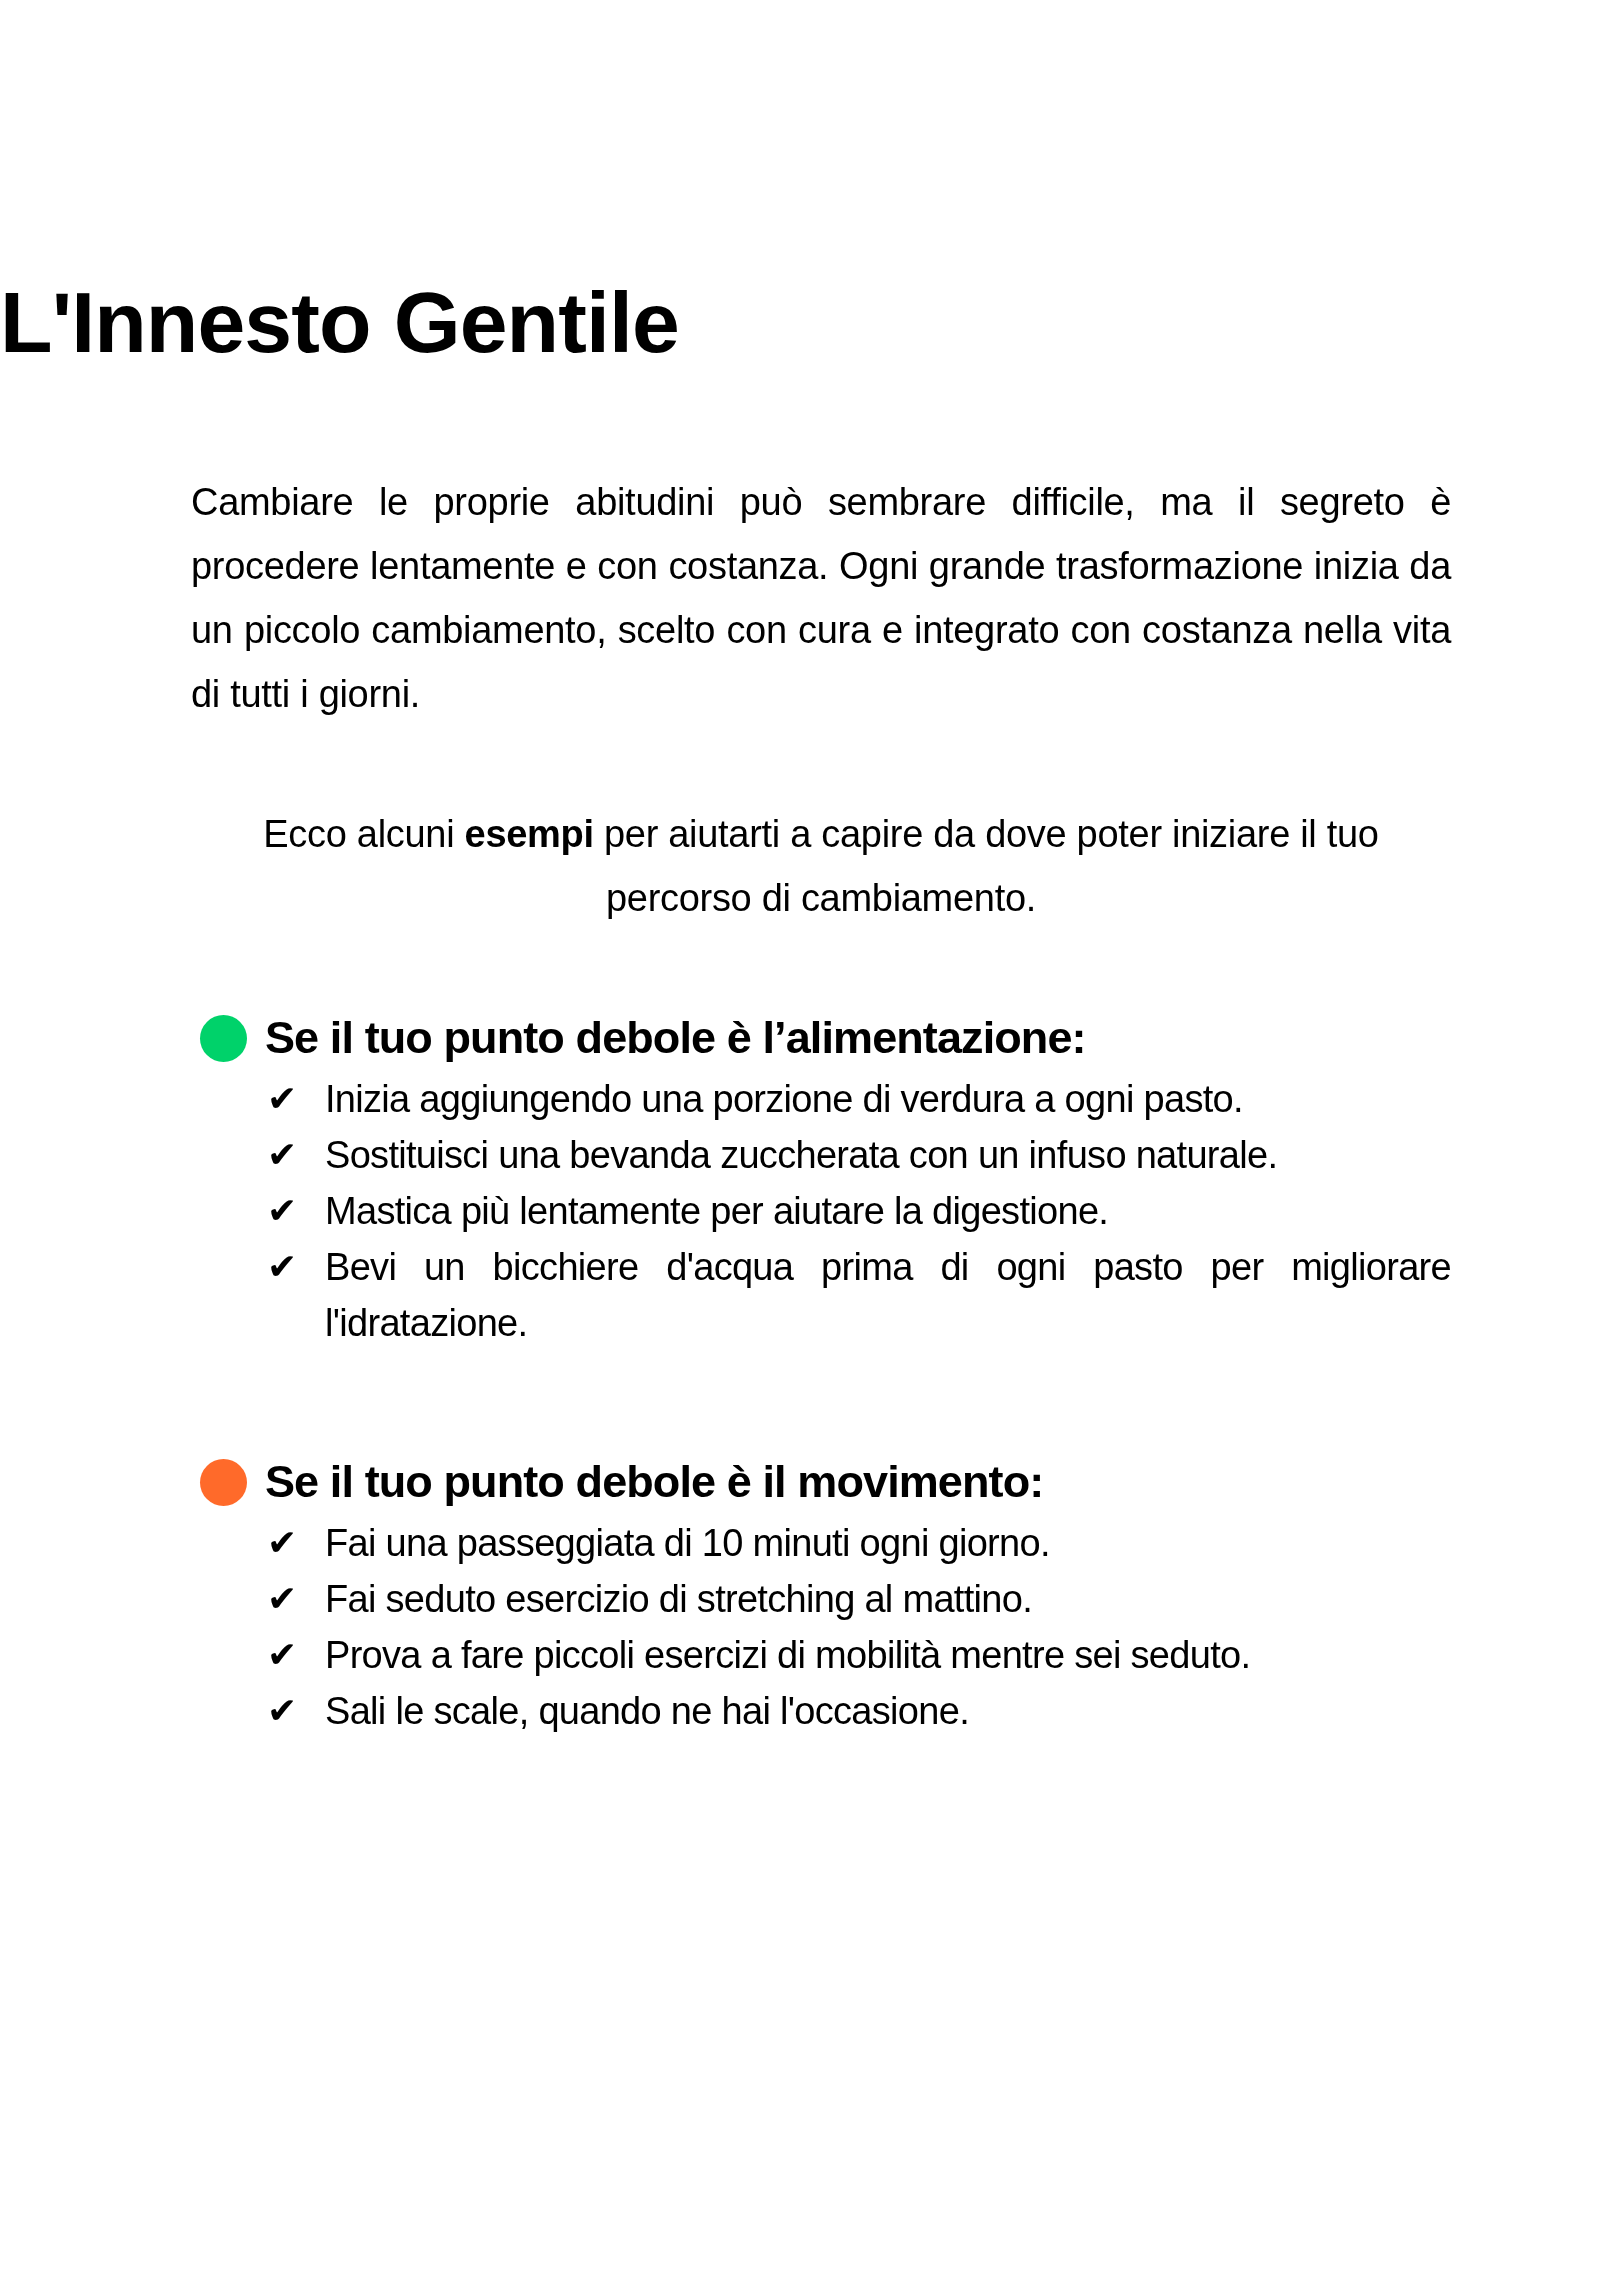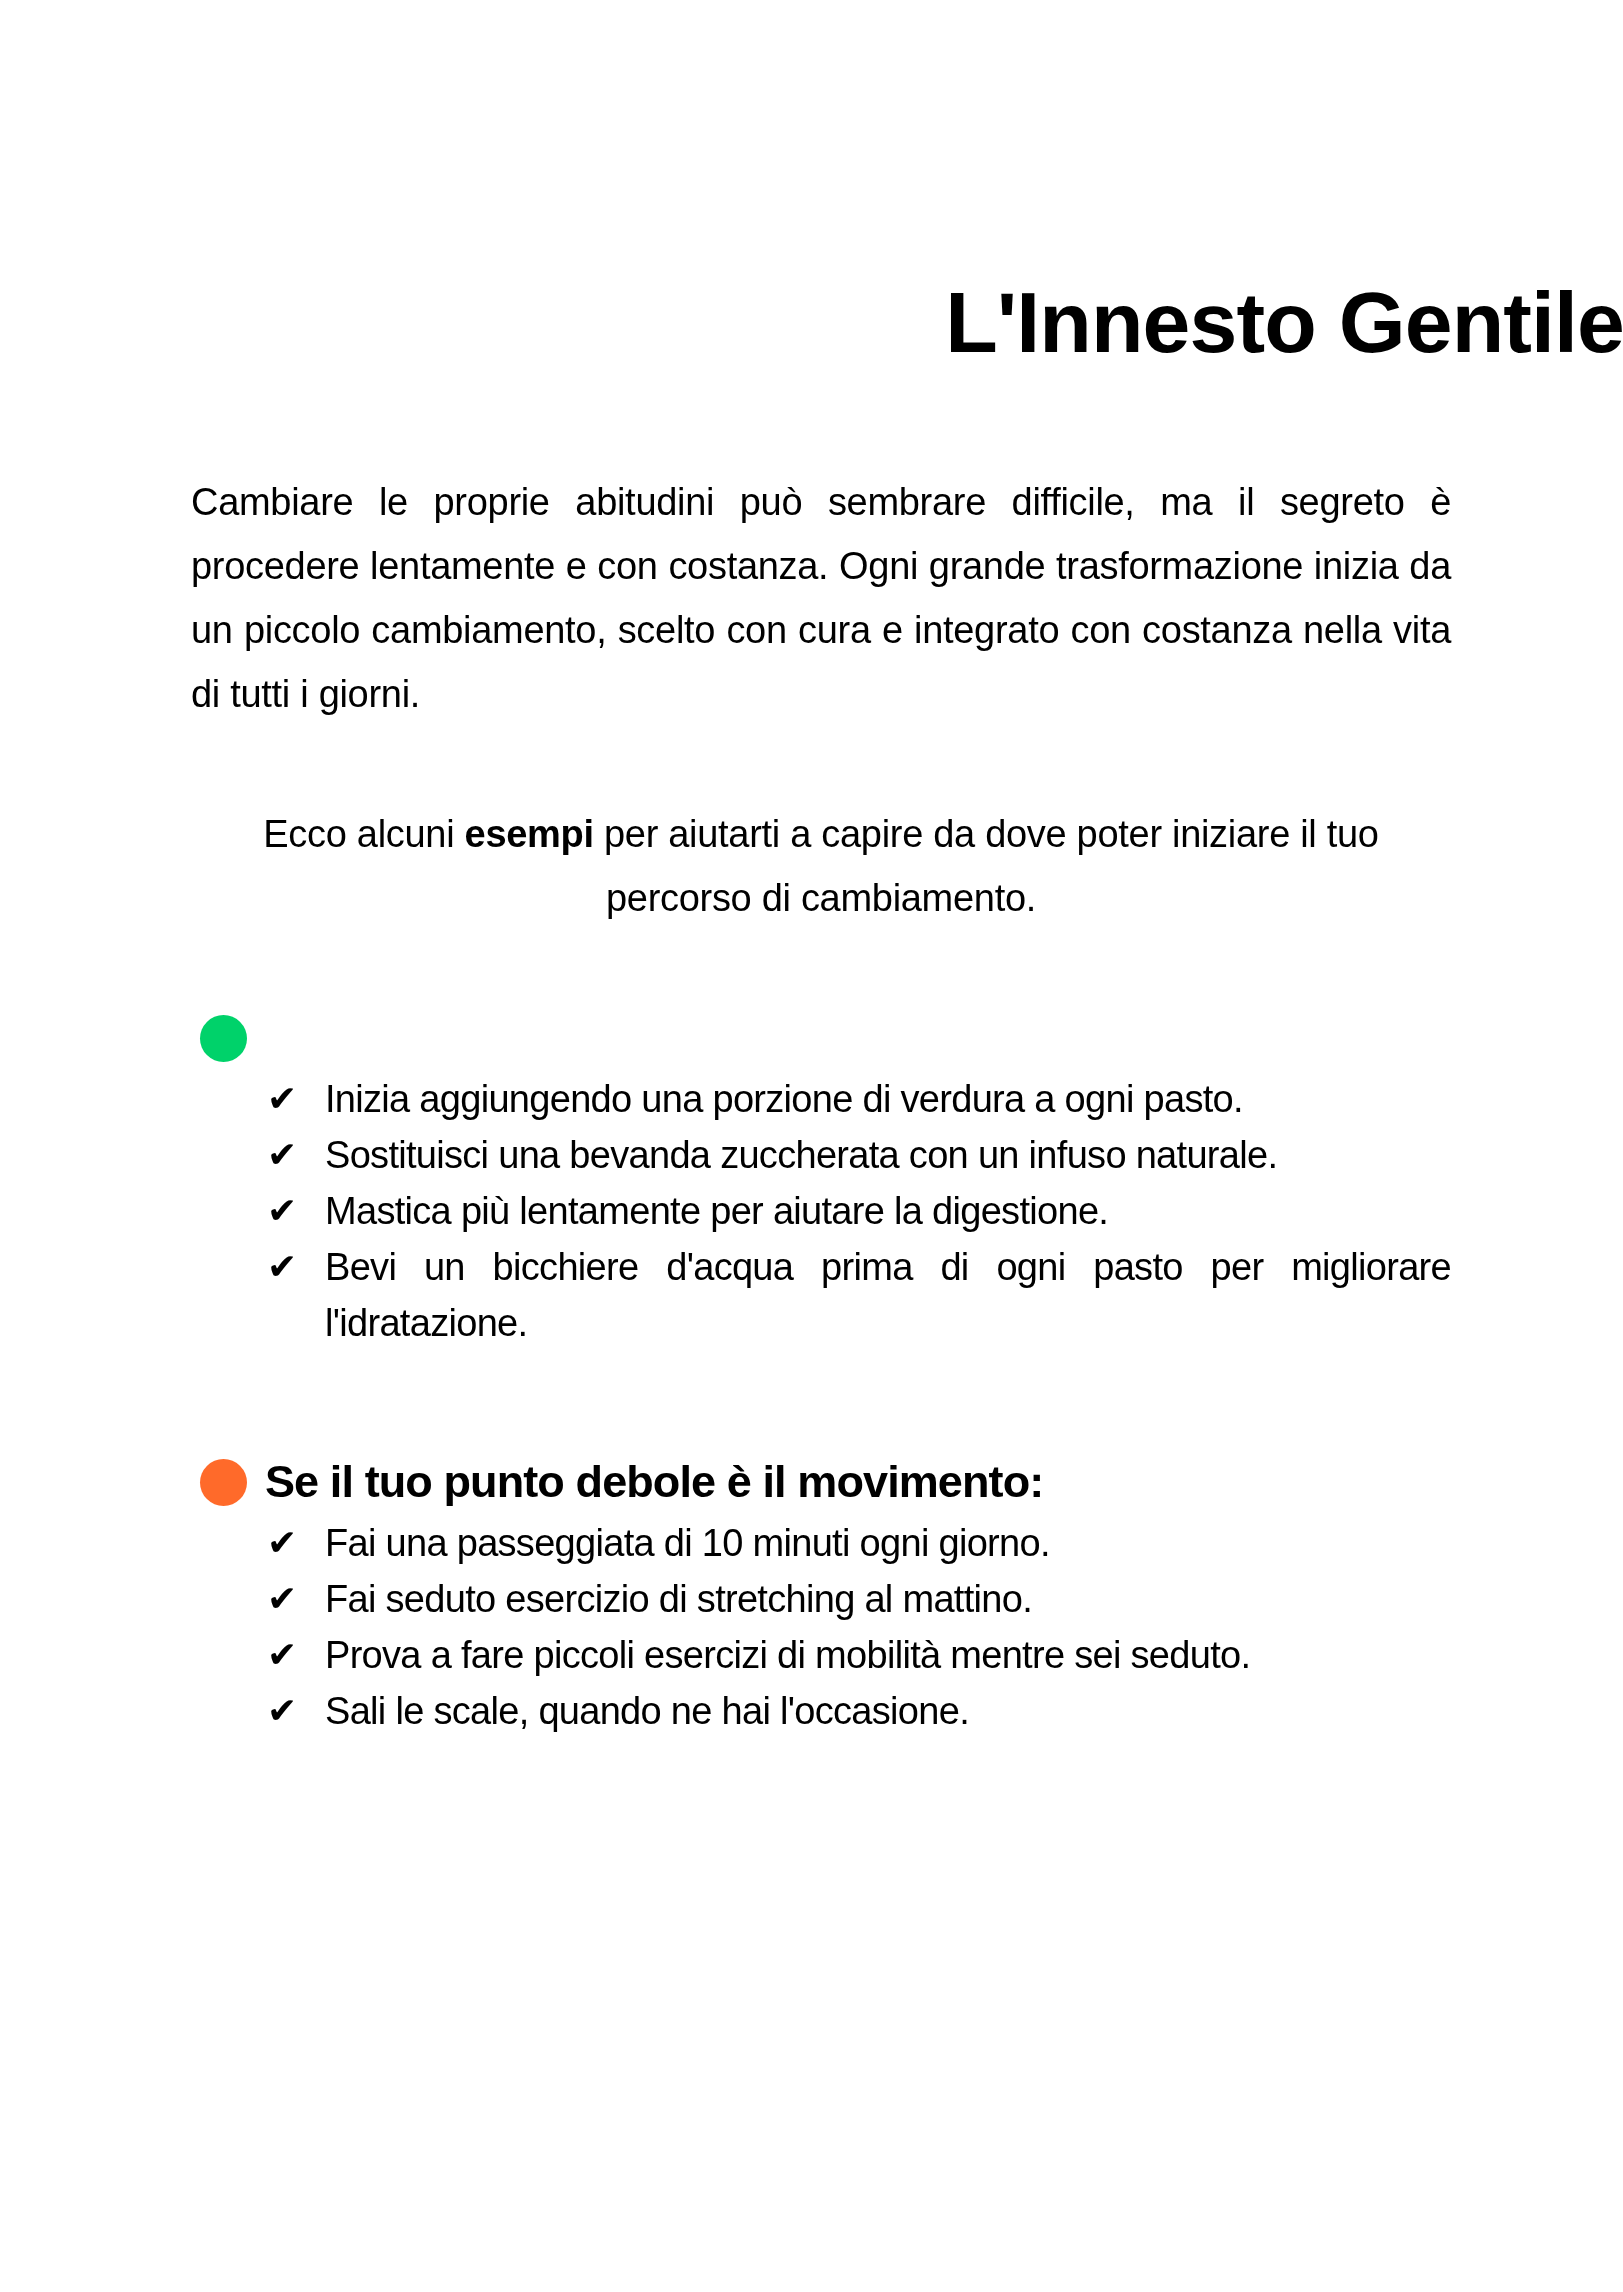--- a/index.html
+++ b/index.html
@@ -19,21 +19,21 @@
     position: absolute;
     left: 0; top: 0;
     width: 1624px;
     height: 2293px;
   }
   .title {
     position: absolute;
     left: 0;
     width: 1624px;
     top: 269px;
-    text-align: right;
+    text-align: left;
     font-size: 86px;
     font-weight: bold;
     letter-spacing: -0.9px;
     line-height: 107px;
     margin: 0;
   }
   .para {
     position: absolute;
     left: 191px;
     width: 1260px;
@@ -106,20 +106,21 @@
 
   <h1 class="title">L'Innesto Gentile</h1>
 
   <p class="para p1">Cambiare le proprie abitudini può sembrare difficile, ma il segreto è procedere lentamente e con costanza. Ogni grande trasformazione inizia da un piccolo cambiamento, scelto con cura e integrato con costanza nella vita di tutti i giorni.</p>
 
   <p class="para p2"><span>Ecco alcuni </span><b>esempi</b><span> per aiutarti a capire da dove poter iniziare il tuo percorso di cambiamento.</span></p>
 
   <div class="section s1">
     <div class="section-heading">
       <span class="dot" style="background: rgb(0, 210, 106);"></span>
+      <span class="heading-text">Se il tuo punto debole è l’alimentazione:</span>
     </div>
     <ul class="checklist">
       <li>
         <span class="check">✔</span>
         <span class="item-text">Inizia aggiungendo una porzione di verdura a ogni pasto.</span>
       </li>
       <li>
         <span class="check">✔</span>
         <span class="item-text">Sostituisci una bevanda zuccherata con un infuso naturale.</span>
       </li>

